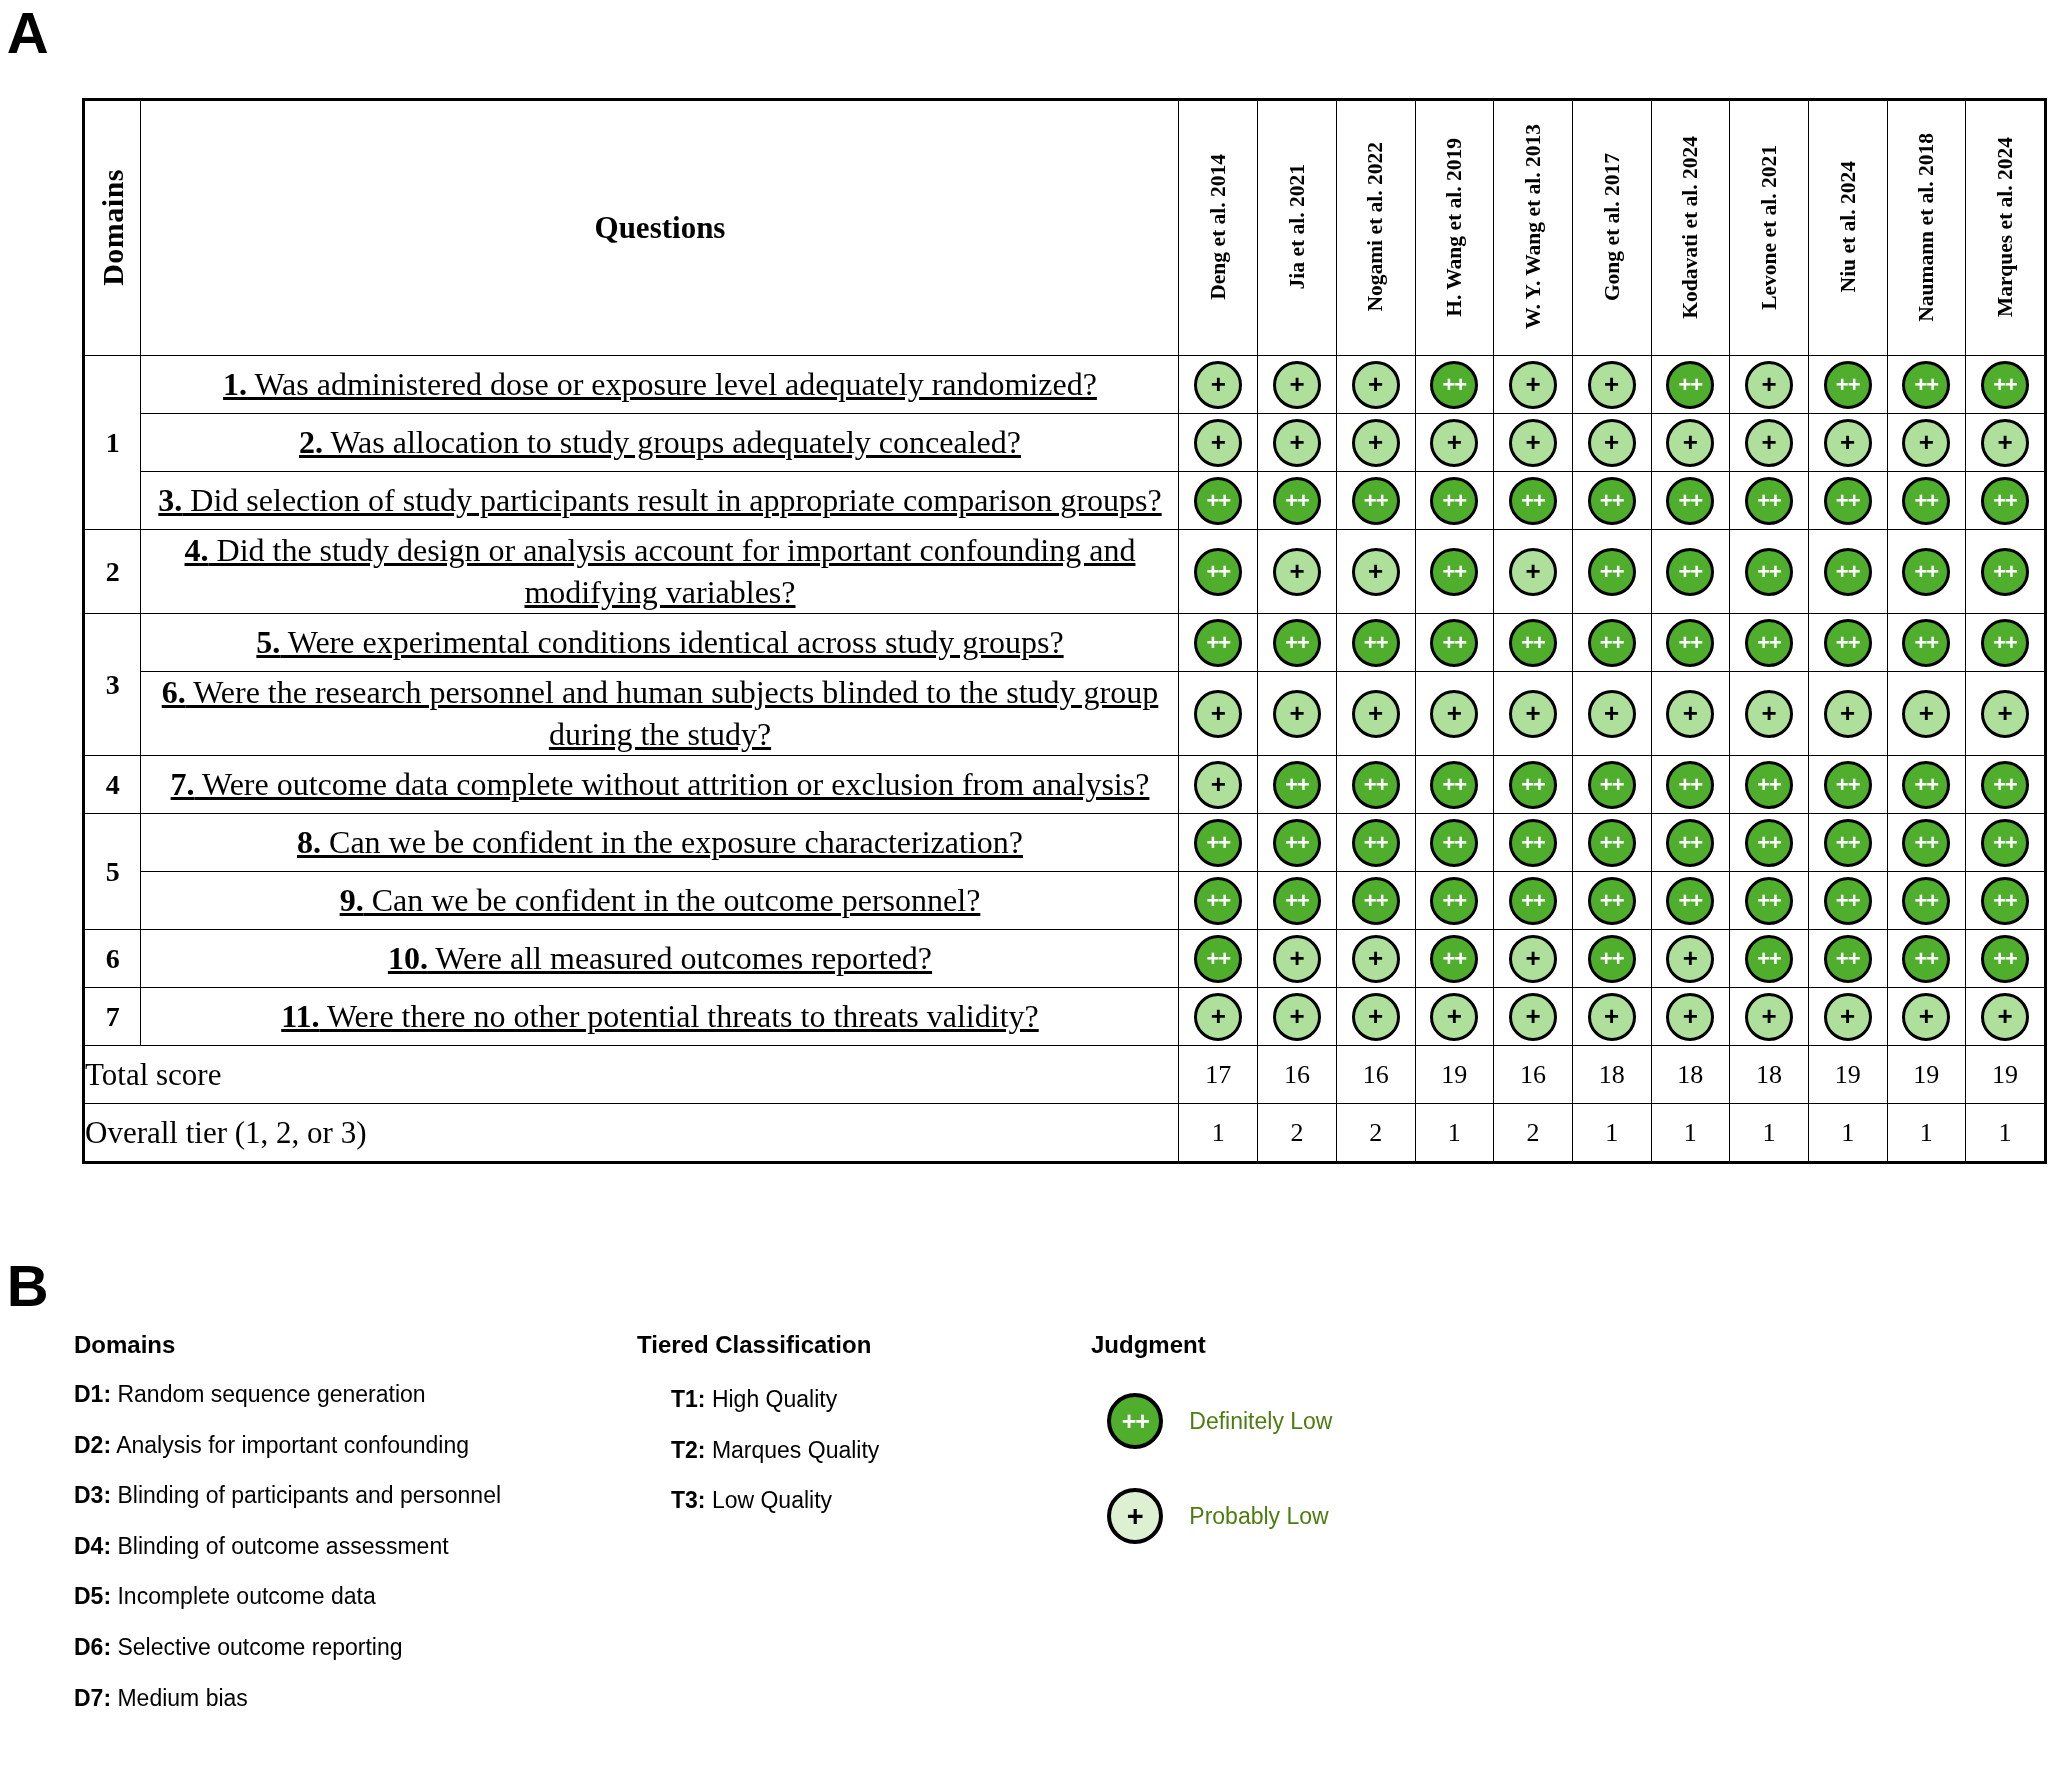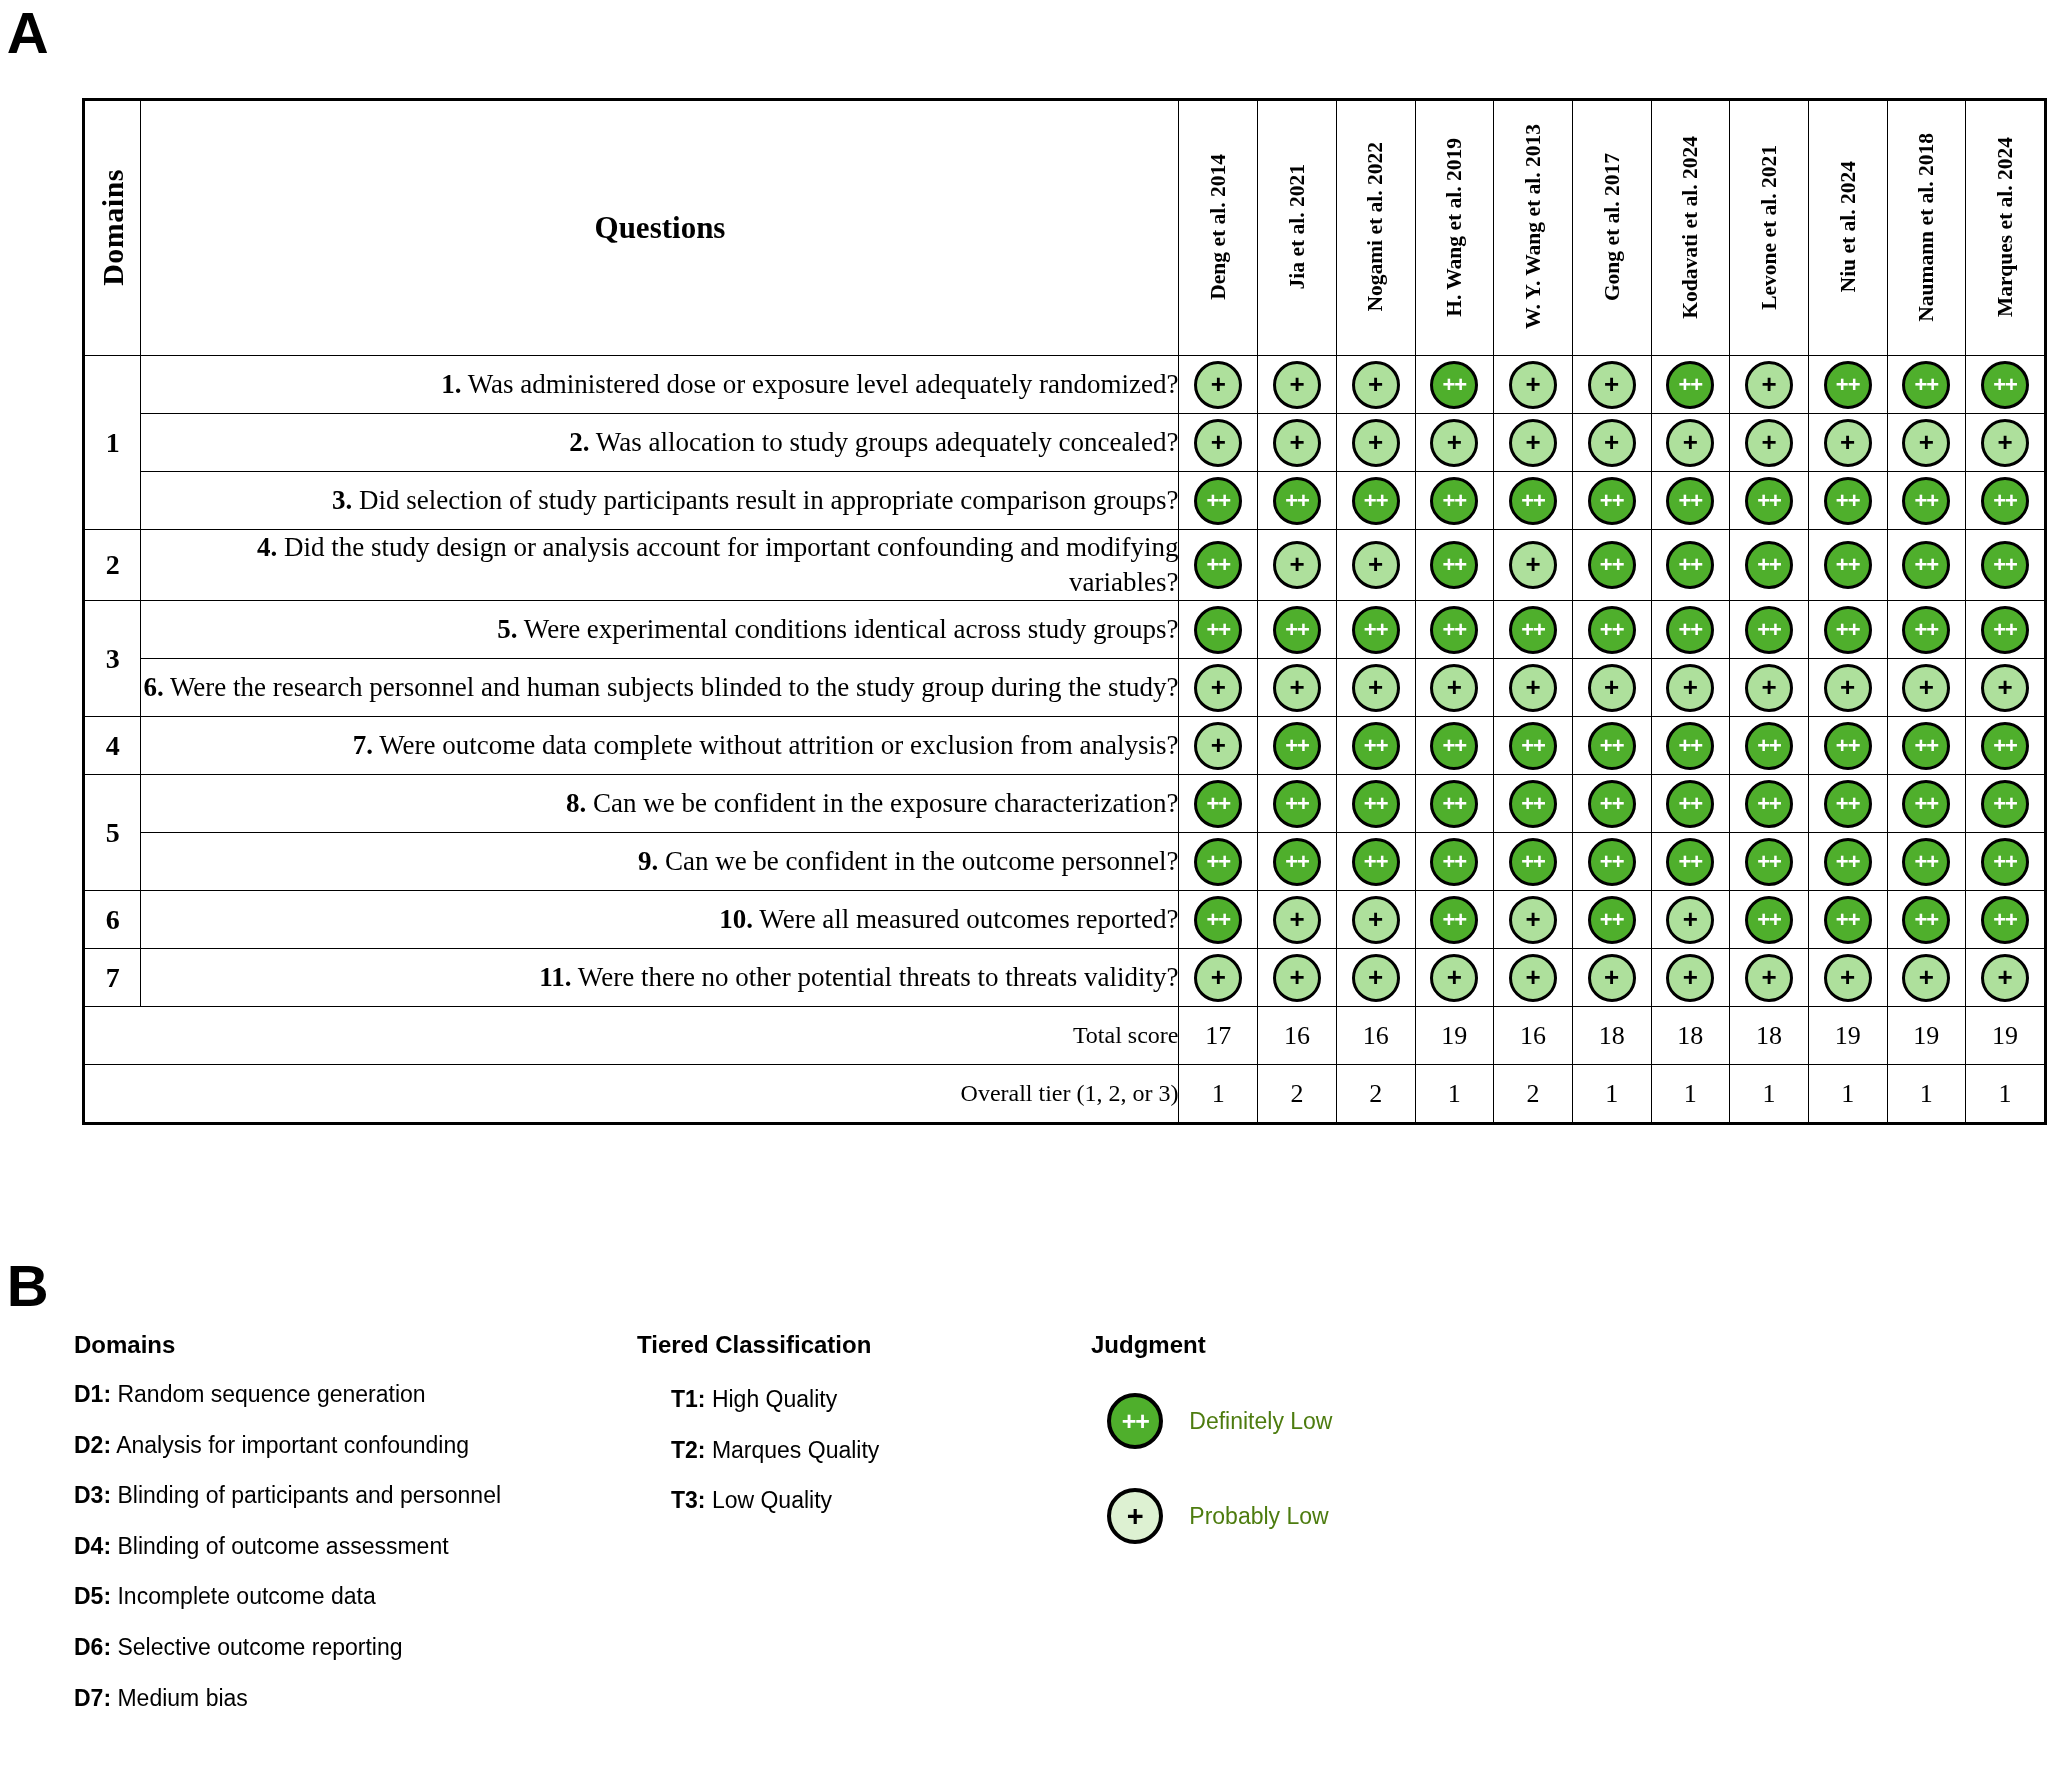--- a/index.html
+++ b/index.html
@@ -95,24 +95,25 @@
 
   
   .dom-num {
     text-align: center;
     font-weight: bold;
     font-size: 28px;
   }
 
   
   .q-text {
-    font-size: 27px;
+    font-size: 32px;
     line-height: 1.30;
     padding: 7.7px 9.6px 7.7px 12.4px;
-    text-align: right;
+    text-align: center;
+    text-decoration: underline;
   }
   .q-text b { font-weight: bold; }
 
   
   .judge {
     text-align: center;
     vertical-align: middle;
     height: 57px;
   }
 
@@ -137,22 +138,22 @@
   }
   .circle.plusplus {
     background: #4faf2c;
     color: #ffffff;
     font-size: 22px;
     letter-spacing: -1px;
   }
 
   
   .summary-label {
-    text-align: right;
-    font-size: 24px;
+    text-align: left;
+    font-size: 31px;
     height: 57px;
   }
   .summary-val {
     text-align: center;
     font-size: 26px;
     height: 57px;
   }
 
   
   #panel-b {

